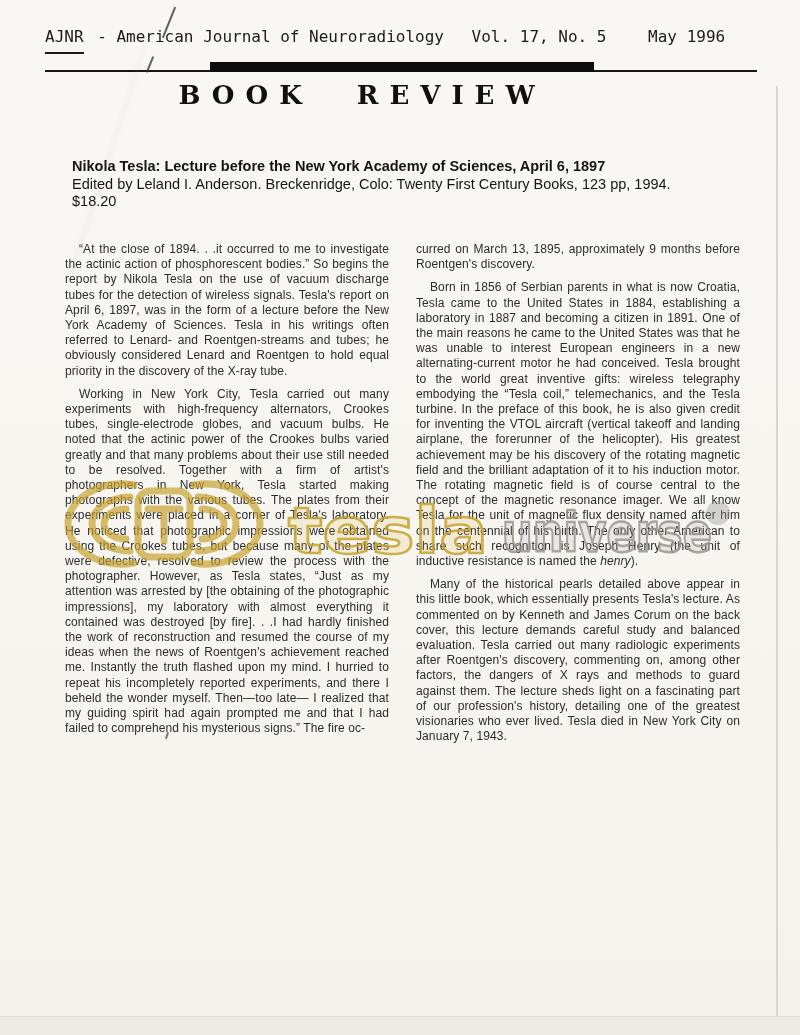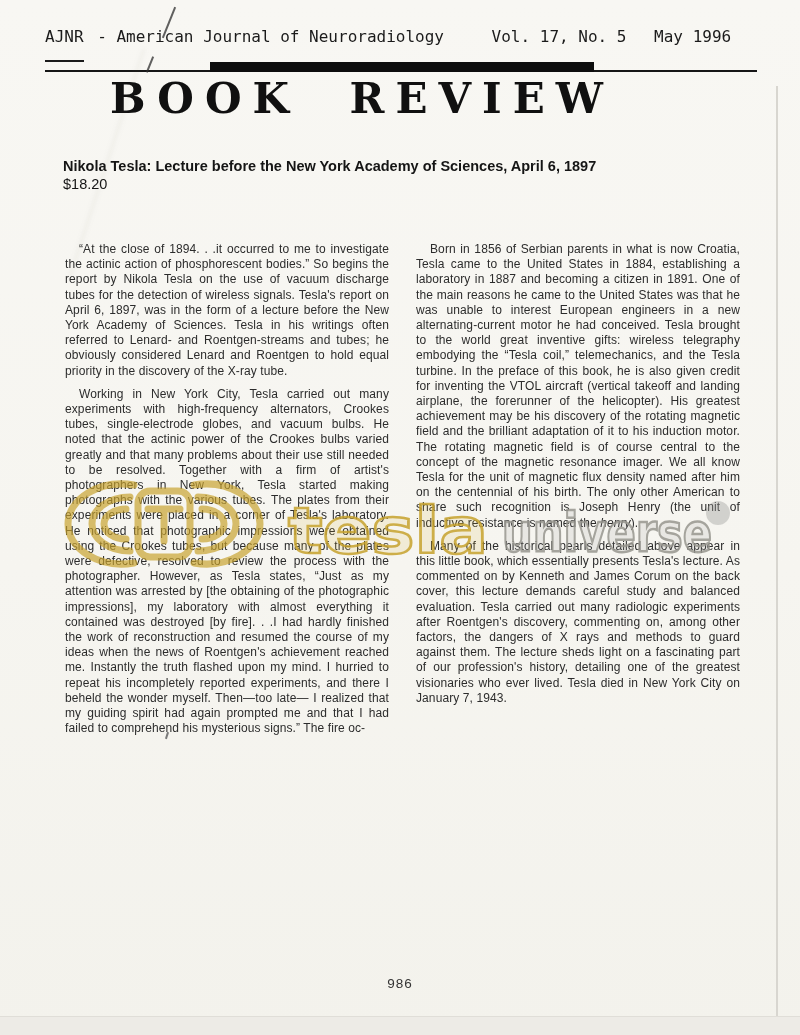--- a/index.html
+++ b/index.html
@@ -6,35 +6,35 @@
   .page {
     position:relative; width:800px; height:1035px; overflow:hidden;
     background:linear-gradient(180deg,#f8f7f3 0%,#f6f5f0 55%,#f3f2ec 100%);
     font-family:"Liberation Sans",sans-serif; color:#262626;
   }
   
   .journal-header {
     position:absolute; left:45px; top:27px; white-space:nowrap;
     font-family:"DejaVu Sans Mono",monospace; font-size:16px; color:#1b1b1b;
   }
-  .journal-header .abbr { border-bottom:2px solid #1b1b1b; padding-bottom:14px; }
+  .journal-header .abbr { border-bottom:2px solid #1b1b1b; padding-bottom:6px; }
   .journal-header .rest { margin-left:4px;margin-top:47px; }
-  .journal-header .vol  { margin-left:38px; }
-  .journal-header .date { margin-left:18px; }
+  .journal-header .vol  { margin-left:18px; }
+  .journal-header .date { margin-left:32px; }
   
   .rule-line { position:absolute; left:45px; top:70px; width:712px; height:2px; background:#161616; }
   .rule-bar  { position:absolute; left:210px; top:62px; width:384px; height:10px; background:#0d0d0d; }
   
   .section-title {
-    position:absolute; left:0; top:74px; width:724px; text-align:center;
-    font-family:"DejaVu Serif",serif; font-weight:bold; font-size:42px;
+    position:absolute; left:0; top:80px; width:724px; text-align:center;
+    font-family:"DejaVu Serif",serif; font-weight:bold; font-size:26px;
     letter-spacing:11px; word-spacing:24px; color:#101010;
   }
   
-  .citation { position:absolute; left:63px; top:158px; width:700px; font-size:14.5px; line-height:17.5px; color:#151515; }
+  .citation { position:absolute; left:72px; top:158px; width:700px; font-size:14.5px; line-height:17.5px; color:#151515; }
   .citation .title { font-weight:bold; }
   
   .columns { position:absolute; left:57px; top:234px; width:692px; display:flex; gap:11px; }
   .col { width:340px; text-align:justify; font-size:12px; line-height:15.2px; color:#2c2c2c; letter-spacing:0.1px; }
   .para { margin:8px; }
   .para.indent { text-indent:14px; }
   .em { font-style:italic; }
   
   .page-number { position:absolute; left:0; top:976px; width:800px; text-align:center; font-size:13.5px; color:#343434; letter-spacing:1px; }
   
@@ -60,29 +60,31 @@
     <span class="date">May 1996</span>
   </div>
 
   <div class="rule-line"></div>
   <div class="rule-bar"></div>
 
   <div class="section-title">BOOK REVIEW</div>
 
   <div class="citation">
     <div class="title">Nikola Tesla: Lecture before the New York Academy of Sciences, April 6, 1897</div>
+    <div class="publine">Edited by Leland I. Anderson. Breckenridge, Colo: Twenty First Century Books, 123 pp, 1994.</div>
     <div class="price">$18.20</div>
   </div>
 
   <div class="columns">
     <div class="col">
         <p class="para indent"><span>“At the close of 1894. . .it occurred to me to investigate the actinic action of phosphorescent bodies.” So begins the report by Nikola Tesla on the use of vacuum discharge tubes for the detection of wireless signals. Tesla's report on April 6, 1897, was in the form of a lecture before the New York Academy of Sciences. Tesla in his writings often referred to Lenard- and Roentgen-streams and tubes; he obviously considered Lenard and Roentgen to hold equal priority in the discovery of the X-ray tube.</span></p>
         <p class="para indent"><span>Working in New York City, Tesla carried out many experiments with high-frequency alternators, Crookes tubes, single-electrode globes, and vacuum bulbs. He noted that the actinic power of the Crookes bulbs varied greatly and that many problems about their use still needed to be resolved. Together with a firm of artist's photographers in New York, Tesla started making photographs with the various tubes. The plates from their experiments were placed in a corner of Tesla's laboratory. He noticed that photographic impressions were obtained using the Crookes tubes, but because many of the plates were defective, resolved to review the process with the photographer. However, as Tesla states, “Just as my attention was arrested by [the obtaining of the photographic impressions], my laboratory with almost everything it contained was destroyed [by fire]. . .I had hardly finished the work of reconstruction and resumed the course of my ideas when the news of Roentgen's achievement reached me. Instantly the truth flashed upon my mind. I hurried to repeat his incompletely reported experiments, and there I beheld the wonder myself. Then—too late— I realized that my guiding spirit had again prompted me and that I had failed to comprehend his mysterious signs.” The fire oc-</span></p>
       </div>
     <div class="col">
+        <p class="para"><span>curred on March 13, 1895, approximately 9 months before Roentgen's discovery.</span></p>
         <p class="para indent"><span>Born in 1856 of Serbian parents in what is now Croatia, Tesla came to the United States in 1884, establishing a laboratory in 1887 and becoming a citizen in 1891. One of the main reasons he came to the United States was that he was unable to interest European engineers in a new alternating-current motor he had conceived. Tesla brought to the world great inventive gifts: wireless telegraphy embodying the “Tesla coil,” telemechanics, and the Tesla turbine. In the preface of this book, he is also given credit for inventing the VTOL aircraft (vertical takeoff and landing airplane, the forerunner of the helicopter). His greatest achievement may be his discovery of the rotating magnetic field and the brilliant adaptation of it to his induction motor. The rotating magnetic field is of course central to the concept of the magnetic resonance imager. We all know Tesla for the unit of magnetic flux density named after him on the centennial of his birth. The only other American to share such recognition is Joseph Henry (the unit of inductive resistance is named the </span><span class="em">henry</span><span>).</span></p>
         <p class="para indent"><span>Many of the historical pearls detailed above appear in this little book, which essentially presents Tesla's lecture. As commented on by Kenneth and James Corum on the back cover, this lecture demands careful study and balanced evaluation. Tesla carried out many radiologic experiments after Roentgen's discovery, commenting on, among other factors, the dangers of X rays and methods to guard against them. The lecture sheds light on a fascinating part of our profession's history, detailing one of the greatest visionaries who ever lived. Tesla died in New York City on January 7, 1943.</span></p>
       </div>
   </div>
 
   <svg class="watermark" viewBox="0 0 690 102" xmlns="http://www.w3.org/2000/svg">
 
     <g fill="none" stroke-width="7" stroke-linecap="round" stroke-linejoin="round" opacity="0.8" stroke="#c7a22c">
       <path d="M 84,6  A 54,40 0 1 0 84,84"></path>
       <path d="M 80,18 A 38,27 0 1 0 80,72"></path>
@@ -93,21 +95,20 @@
       <path d="M 148,18 A 38,27 0 1 1 148,72"></path>
       <path d="M 152,30 A 22,15 0 1 1 152,60"></path>
     </g>
 
     <text x="238" y="74" font-family="DejaVu Sans, sans-serif" font-size="64" font-weight="bold" textLength="200" lengthAdjust="spacingAndGlyphs" fill="rgba(213,177,50,0.16)" stroke-width="2.5" stroke="#c7a22c">tesla</text>
 
     <text x="452" y="72" font-family="DejaVu Sans, sans-serif" font-size="54" font-weight="bold" textLength="210" lengthAdjust="spacingAndGlyphs" fill="rgba(150,150,148,0.16)" stroke-width="2.5" stroke="#97968f">universe</text>
     <circle cx="668" cy="34" r="12" fill="rgba(150,150,148,0.45)"></circle>
   </svg>
 
-  <div class="page-number">986</div>
 
   <div class="crease"></div>
   <div class="slash-mark-1"></div>
   <div class="slash-mark-2"></div>
   <div class="tick-mark"></div>
   <div class="edge-line"></div>
   <div class="bottom-band"></div>
 
 </div>
 

